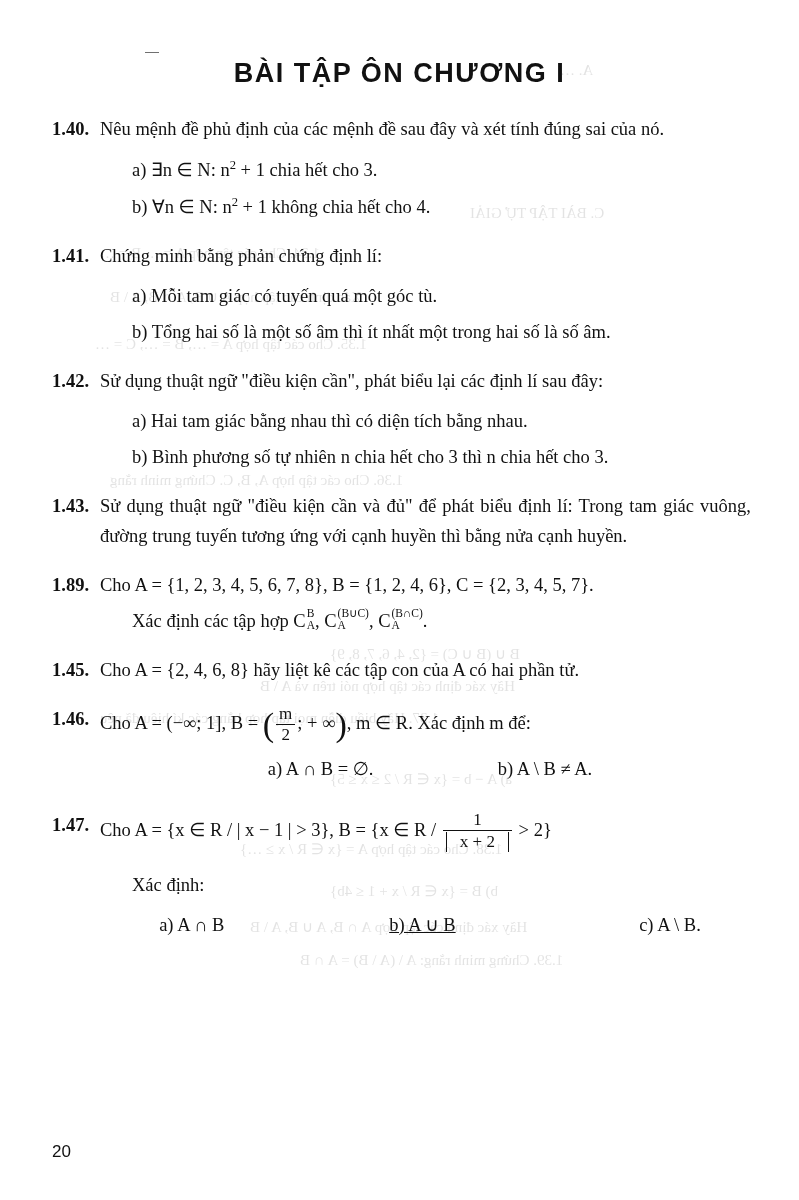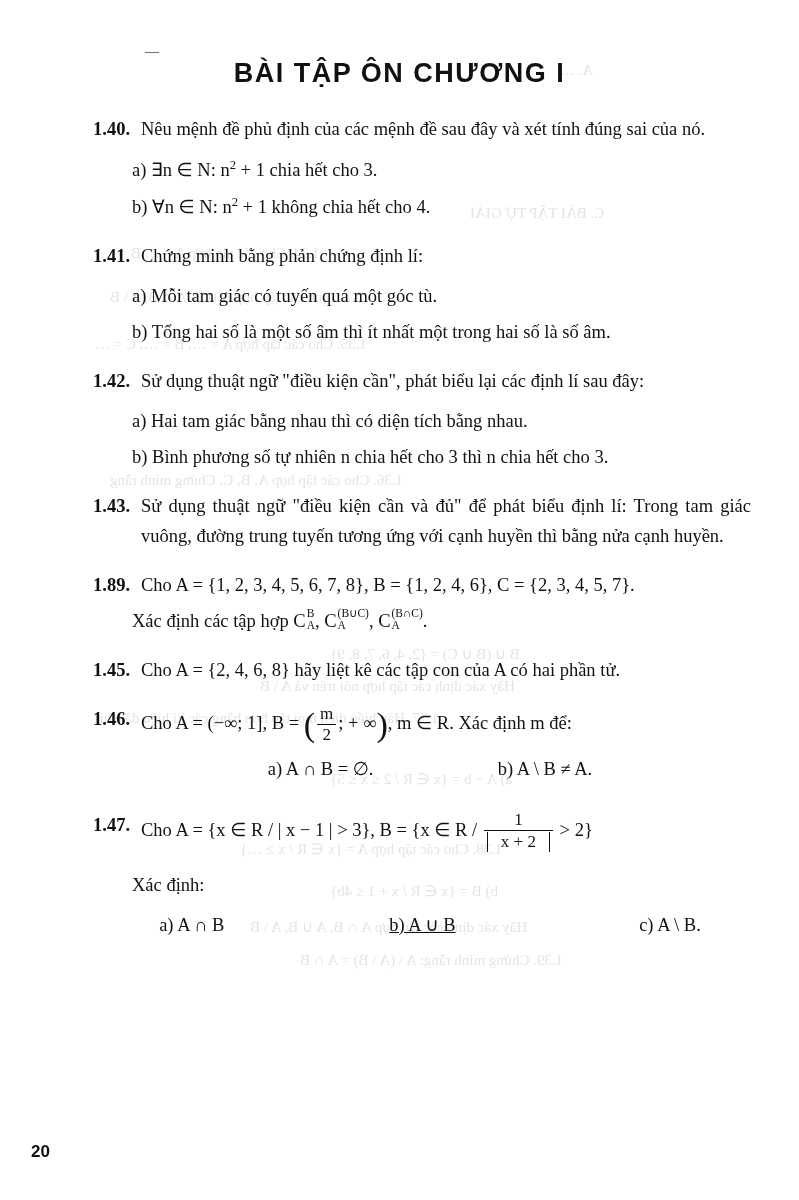--- a/index.html
+++ b/index.html
@@ -55,21 +55,20 @@
     margin: 0 0 6px 0;
     display: flex;
     align-items: flex-start;
   }
   .num {
     font-weight: bold;
     flex: 0 0 auto;
     width: 52px;
     padding-left: 4px;
     box-sizing: border-box;
-    margin-left: 41px;
   }
   .body {
     flex: 1 1 auto;
     text-align: justify;
   }
   .sub {
     margin: 0 0 6px 84px;
     text-align: justify;
   }
   .sub.gap {
@@ -141,24 +140,24 @@
     margin: 10px 0 0 61px;
     justify-content: center;
   }
   .row3 > div {
     white-space: nowrap;
   }
   .col-a { width: 230px; }
   .col-b { width: 250px; text-decoration: underline; }
   .pagenum {
     position: absolute;
-    left: 31px;
+    left: 52px;
     bottom: 38px;
     font-family: "Liberation Sans", sans-serif;
-    font-weight: bold;
+    font-weight: normal;
     font-size: 17px;
     z-index: 2;
   }
   .mark {
     position: absolute;
     left: 145px;
     top: 52px;
     width: 14px;
     border-top: 1.5px solid #333;
     opacity: 0.7;

